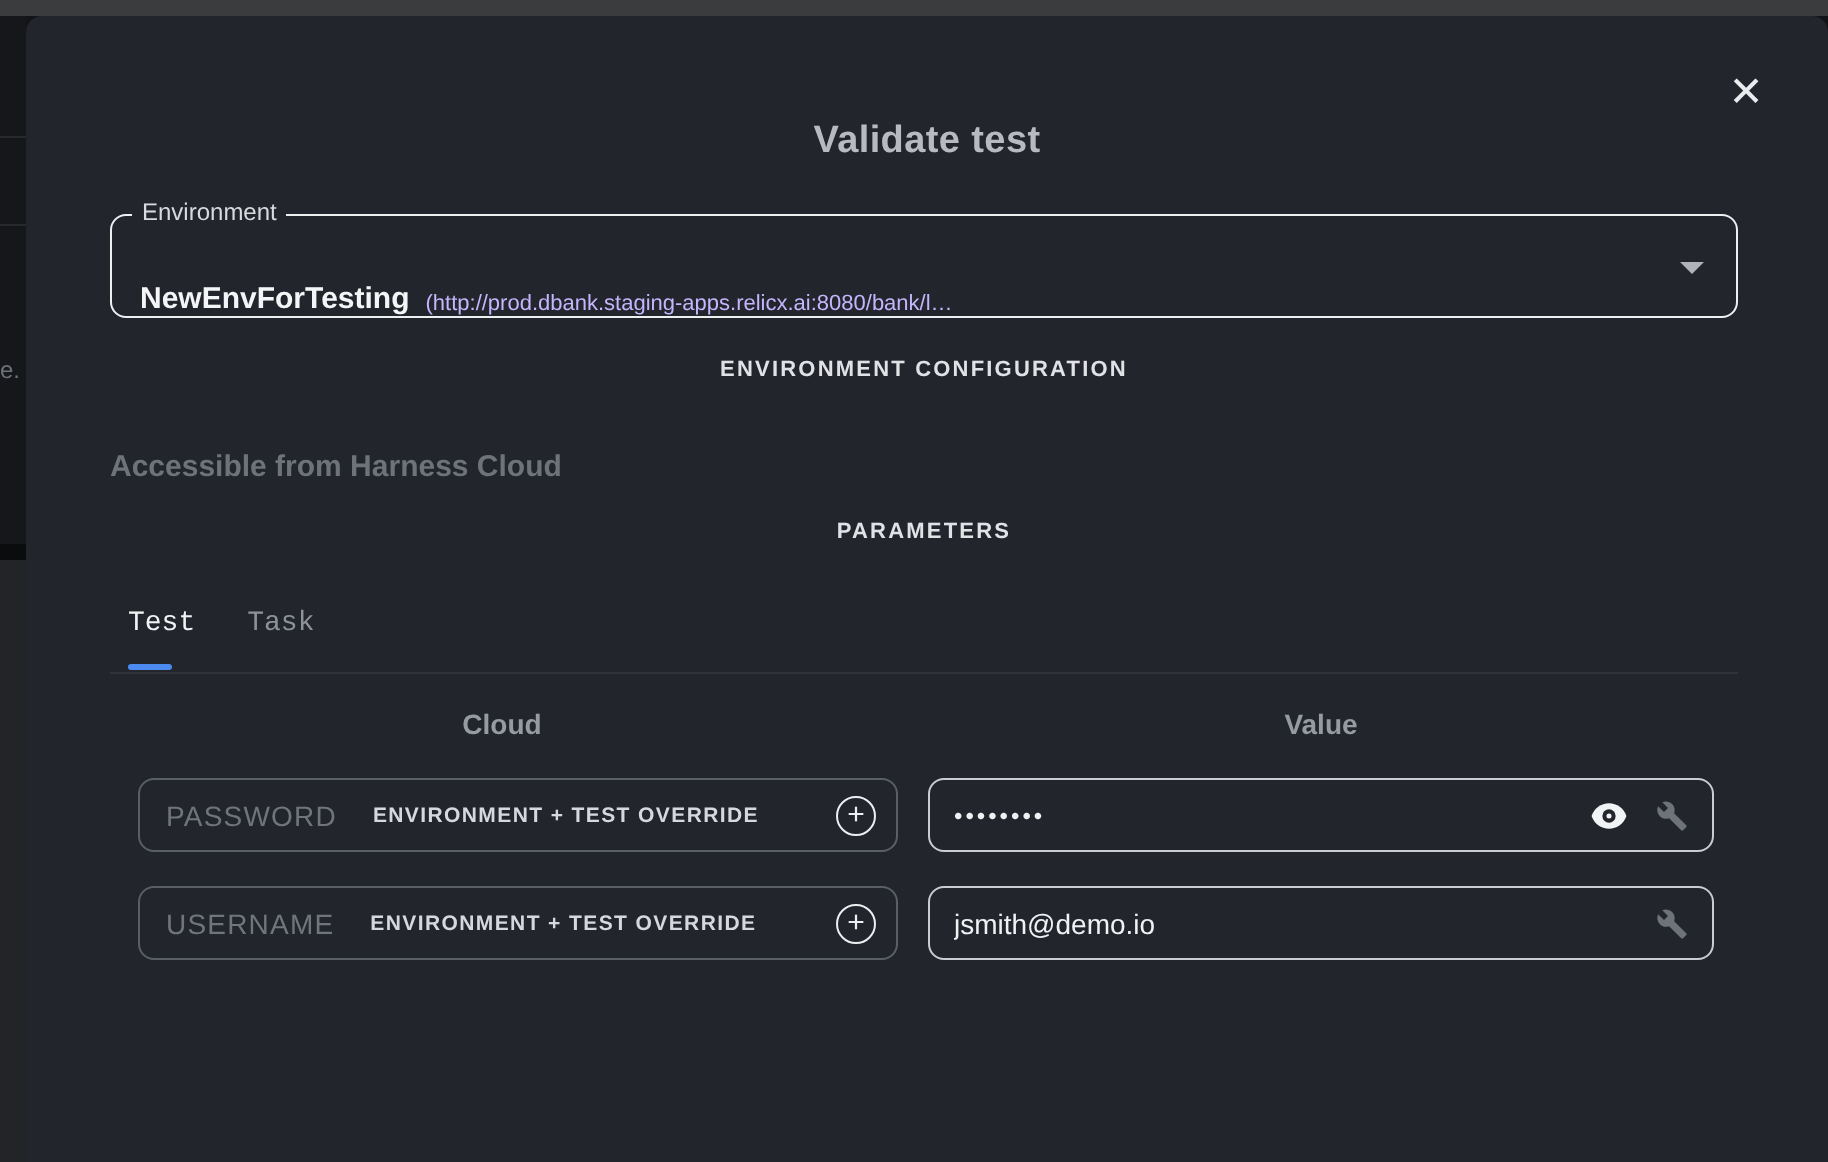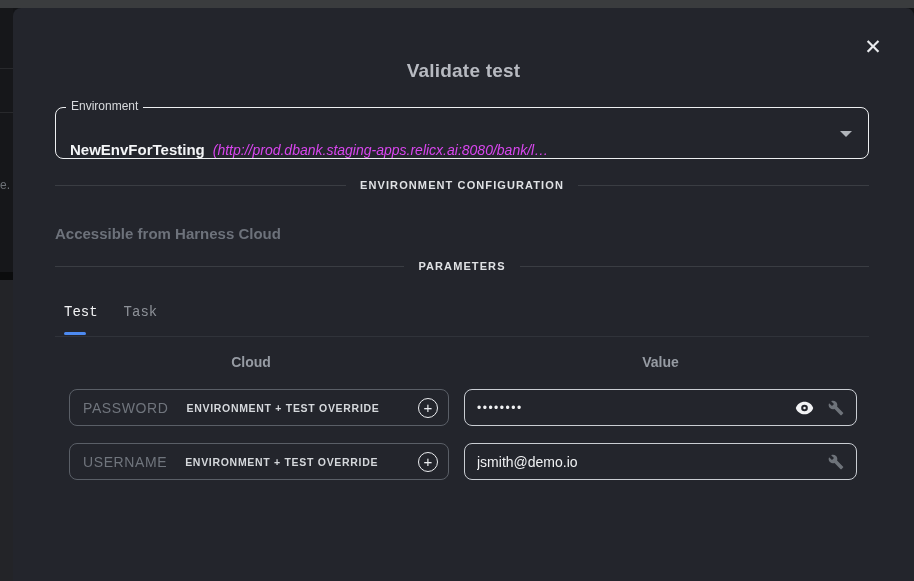--- a/index.html
+++ b/index.html
@@ -55,32 +55,32 @@
     border: 1px solid #edeff1; border-radius: 8px;
     display: flex; align-items: flex-end; padding: 0 40px 0 14px;
     cursor: pointer;
   }
   .env-legend {
     position: absolute; top: -9px; left: 10px;
     background: #23252c; padding: 0 5px;
     font-size: 12px; color: #d8dadd;
   }
   .env-name { font-size: 15px; font-weight: 700; color: #f4f5f7; white-space: nowrap; }
-  .env-url { font-size: 14px; color: #d946ef; margin-left: 8px; white-space: nowrap; font-style: italic; }
+  .env-url { font-size: 11px; color: #c4b5fd; margin-left: 8px; white-space: nowrap; }
   .chevron-down {
     position: absolute; right: 16px; top: 23px;
     width: 0; height: 0;
     border-left: 6px solid transparent; border-right: 6px solid transparent;
     border-top: 6px solid #b0b4ba;
   }
 
   
   .divider {
     position: absolute; left: 42px; width: 814px; height: 16px;
-    display: flex; align-items: center;
+    display: flex; align-items: center; flex-direction: column;
   }
   .divider .line { flex: 1; height: 1px; background: #3a3d43; }
   .divider .heading {
     margin: 0 14px; font-size: 11px; font-weight: 700; letter-spacing: 1.1px;
     color: #e0e2e5; white-space: nowrap;
   }
   .divider.env-config { top: 169px; }
   .divider.params { top: 250px; }
 
   .section-note {

